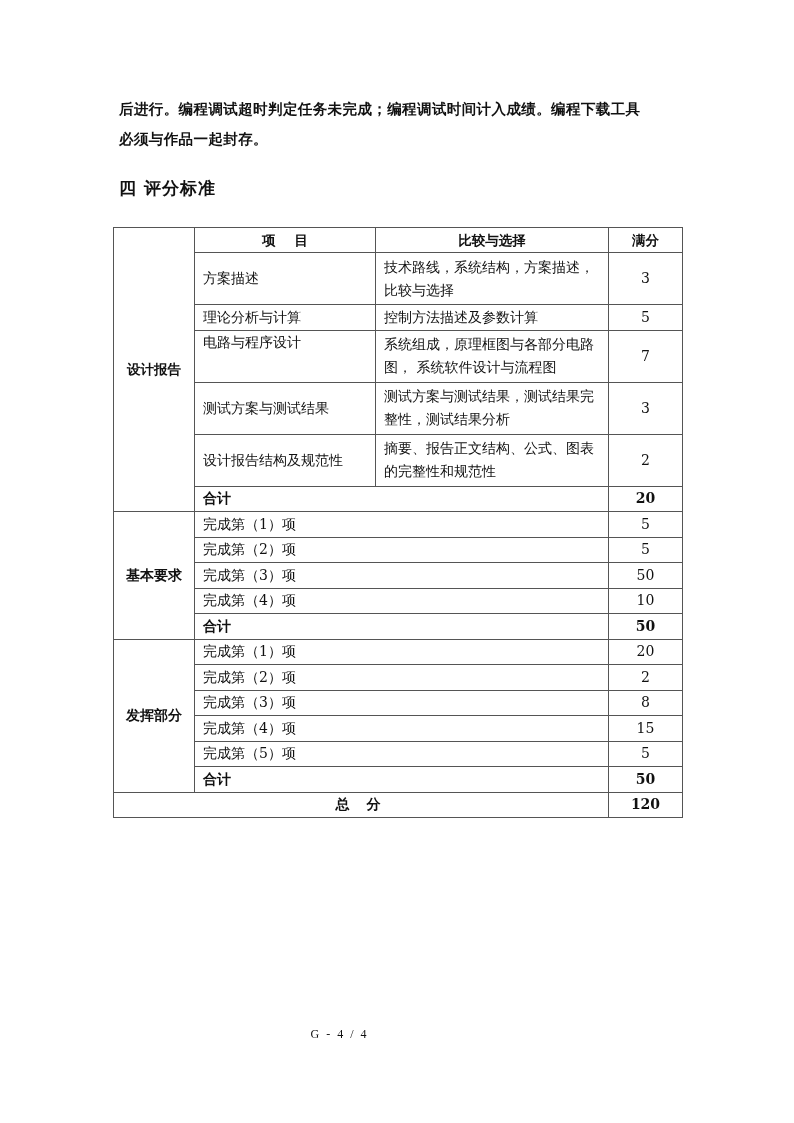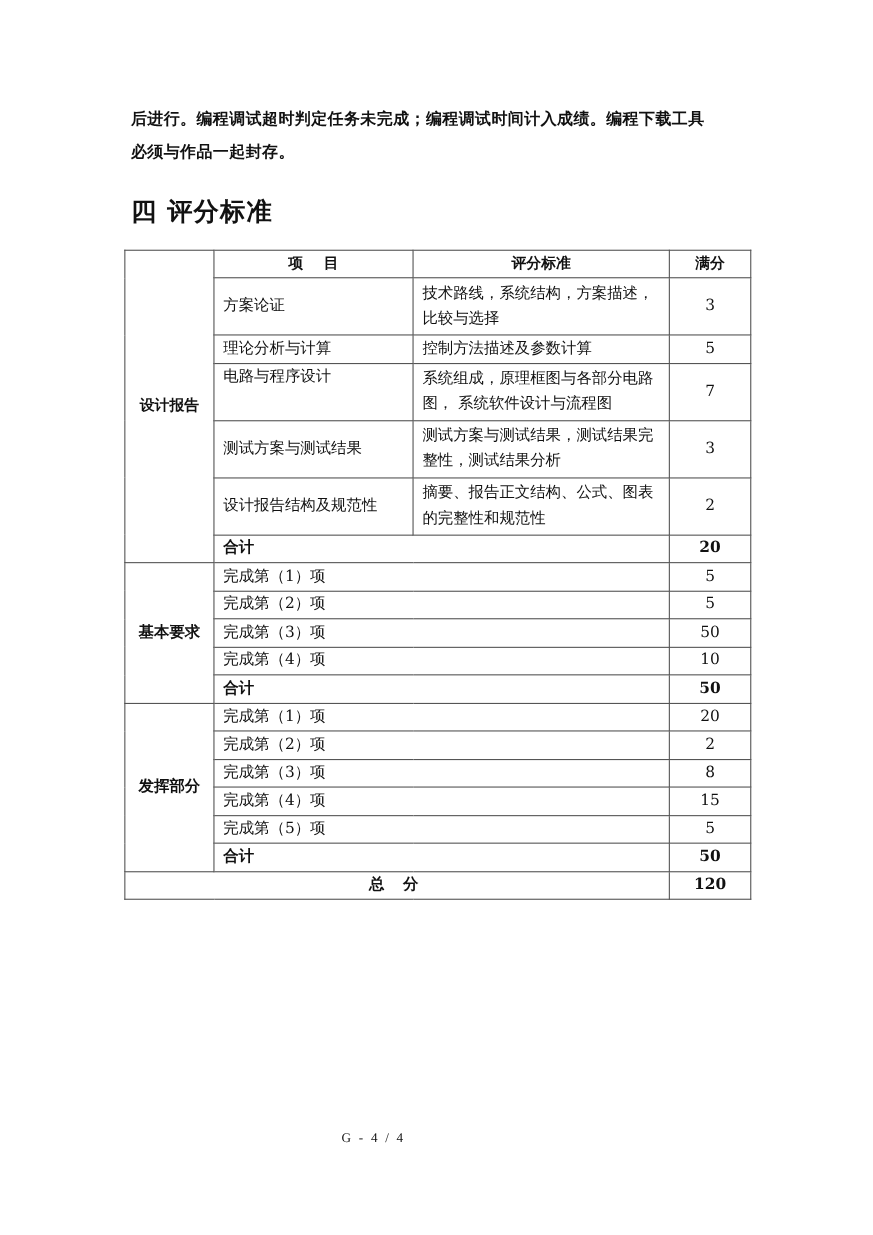--- a/index.html
+++ b/index.html
@@ -1,21 +1,21 @@
 <!DOCTYPE html>
 <html><head>
 <meta charset="utf-8">
 <style>
   html, body { margin: 0; padding: 0; background: #ffffff; }
   body { width: 794px; height: 1123px; position: relative; overflow: hidden;
          font-family: "DejaVu Serif", "Liberation Serif", serif; color: #111; }
   .para { position: absolute; left: 119px; width: 570px; font-size: 14.5px; line-height: 30px; letter-spacing: 0.4px; font-weight: bold; }
   .para1 { top: 94px; }
   .para2 { top: 124px; }
-  .heading { position: absolute; left: 119px; top: 177px; font-size: 23px; font-weight: bold;
+  .heading { position: absolute; left: 119px; top: 177px; font-size: 17px; font-weight: bold;
              font-family: "DejaVu Sans", "Liberation Sans", sans-serif; letter-spacing: 1px; }
   table.score { position: absolute; left: 113px; top: 227px; border-collapse: collapse;
                 width: 569px; table-layout: fixed; font-size: 14px; }
   table.score td { border: 1.3px solid #555; padding: 0 8px; vertical-align: middle; line-height: 23px; }
   table.score tr.hdr td { height: 24px; text-align: center; font-weight: bold;
                           font-family: "DejaVu Sans", "Liberation Sans", sans-serif; font-size: 13.5px; }
   .cat { text-align: center; font-weight: bold; font-family: "DejaVu Sans", "Liberation Sans", sans-serif; font-size: 14px; padding: 0 !important; }
   .num { text-align: center; }
   .bold { font-weight: bold; font-family: "DejaVu Sans", "Liberation Sans", sans-serif; margin-left: 37px; }
   .numbold { text-align: center; font-weight: bold; }
@@ -39,25 +39,25 @@
     <col style="width:181px">
     <col style="width:233px">
     <col style="width:74px">
   </colgroup>
   <tbody>
       <tr class="hdr">
     <td rowspan="7" class="cat" style="padding-top:0">
       <span>设计报告</span>
     </td>
     <td style="white-space:pre">项    目</td>
-    <td>评分标准</td>
+    <td>比较与选择</td>
     <td>满分</td>
   </tr>
   <tr class="tall">
-    <td>方案论证</td>
+    <td>方案描述</td>
     <td>技术路线，系统结构，方案描述，比较与选择</td>
     <td class="num">3</td>
   </tr>
   <tr class="row">
     <td>理论分析与计算</td>
     <td>控制方法描述及参数计算</td>
     <td class="num">5</td>
   </tr>
   <tr class="tall">
     <td style="vertical-align:top;padding-top:0">电路与程序设计</td>

